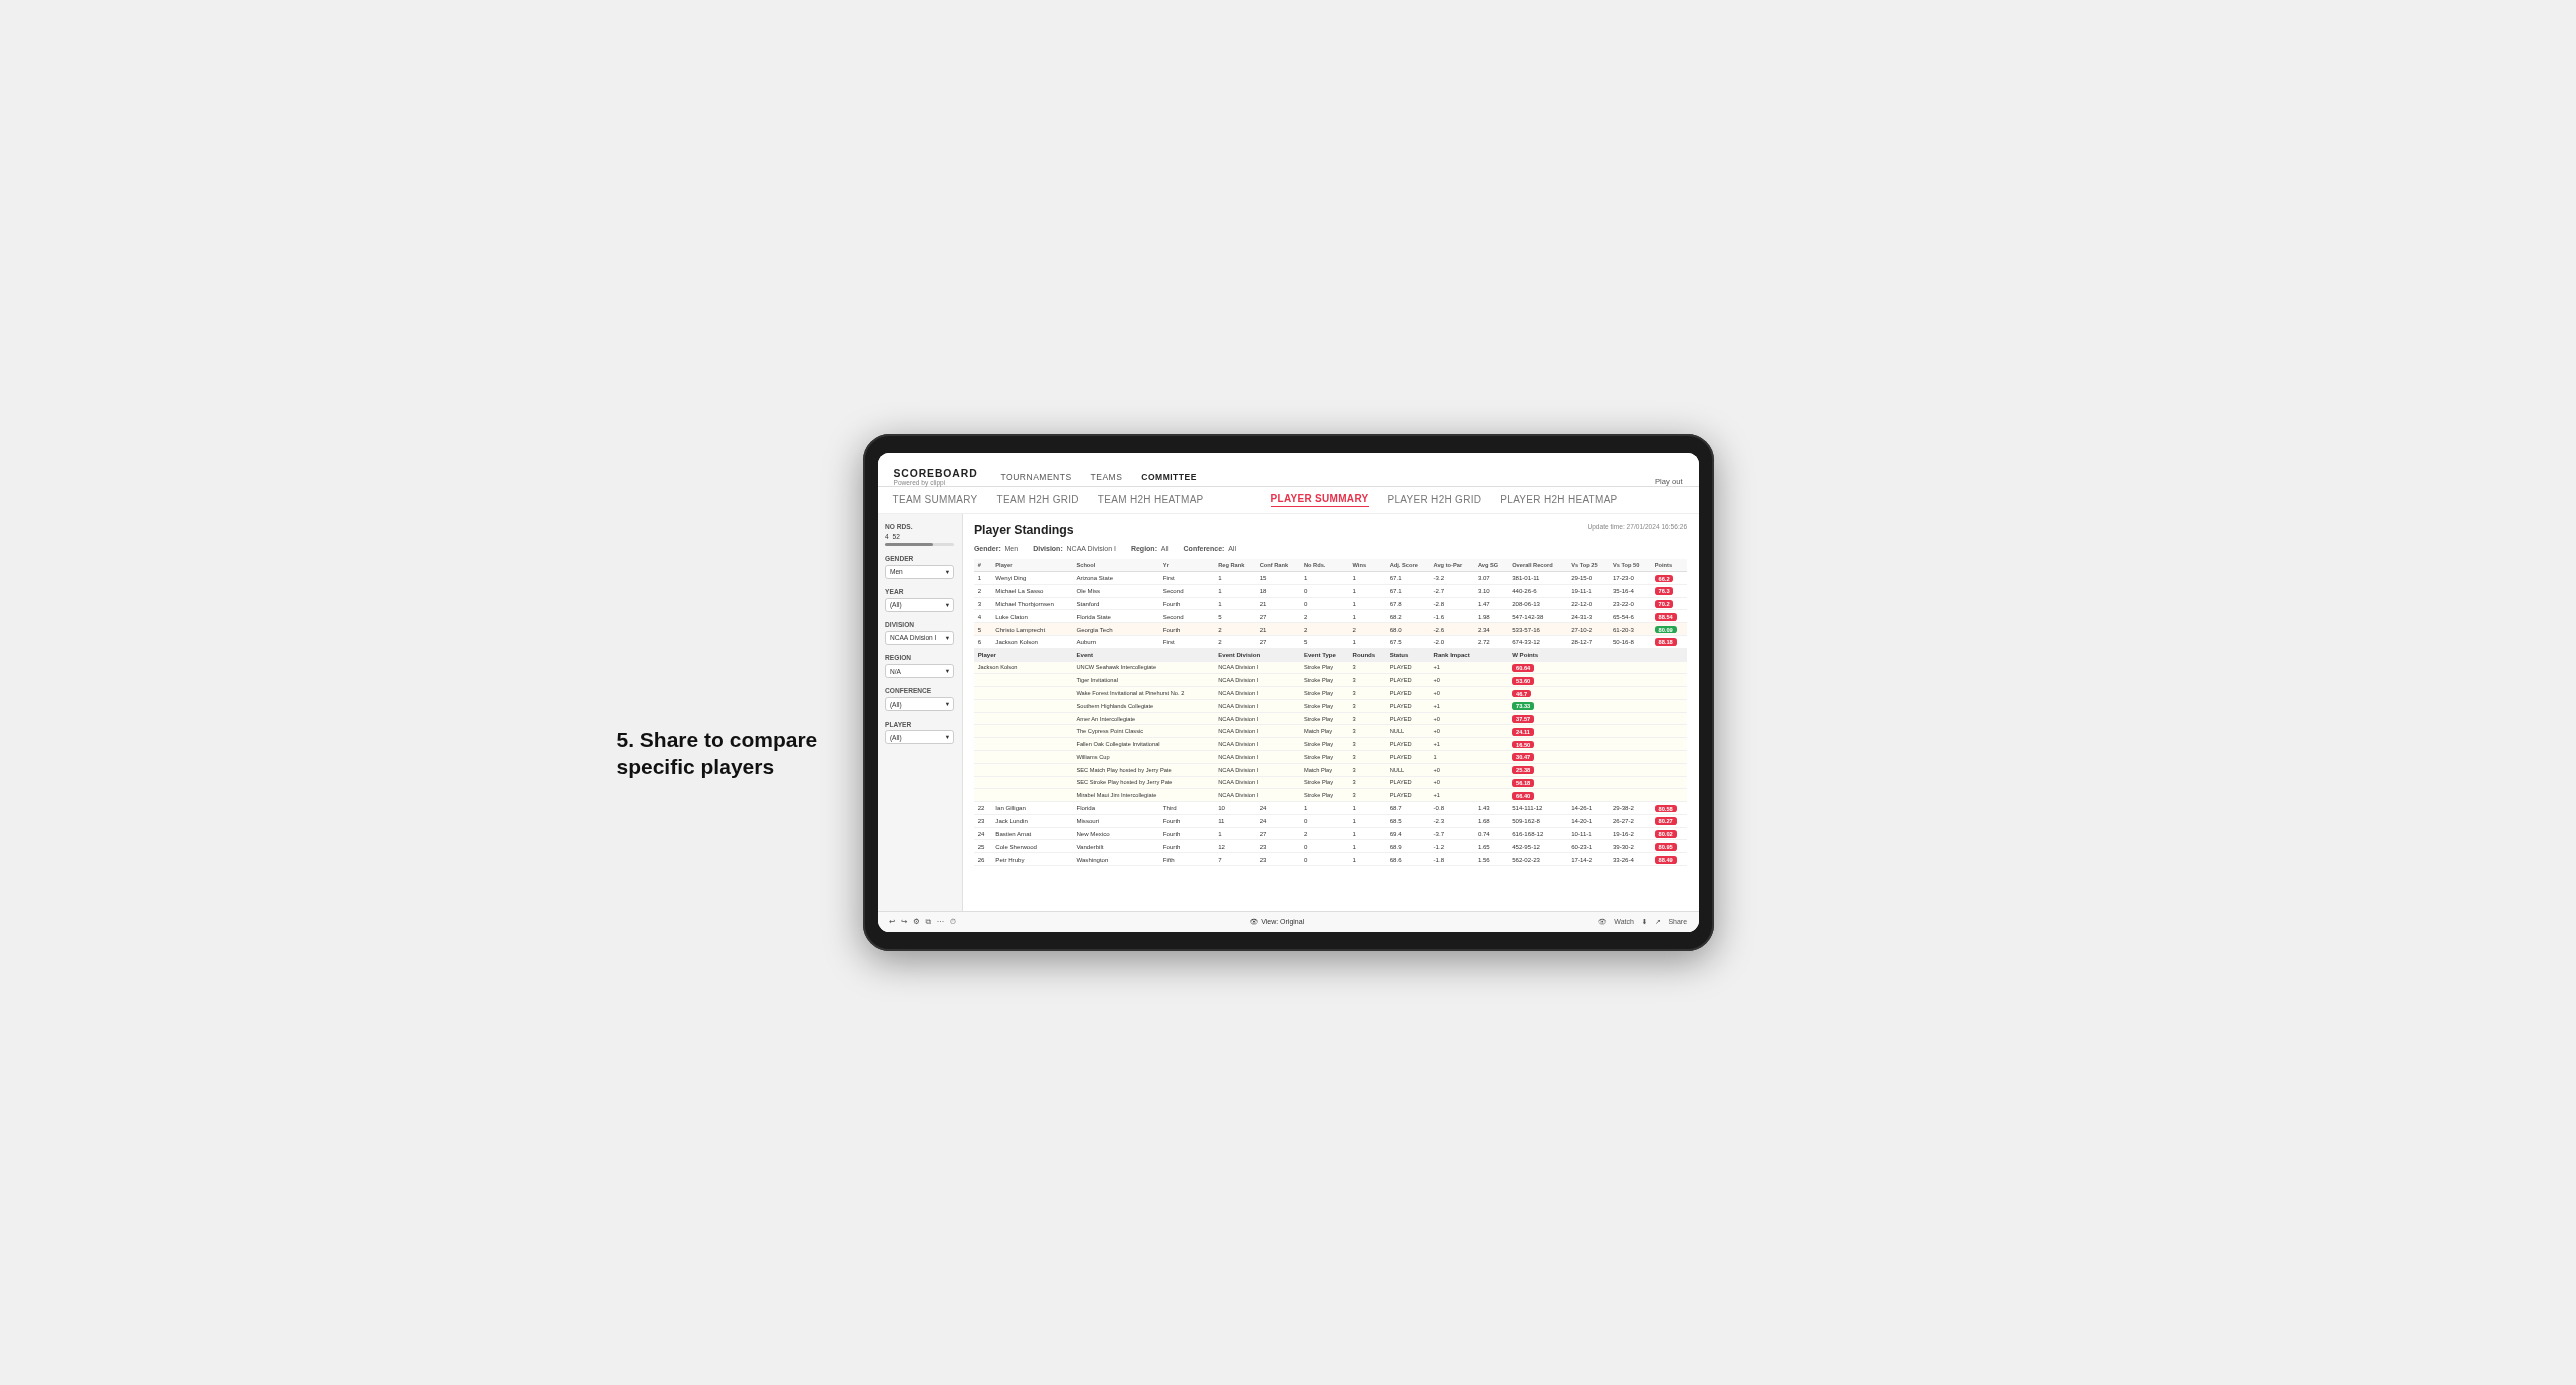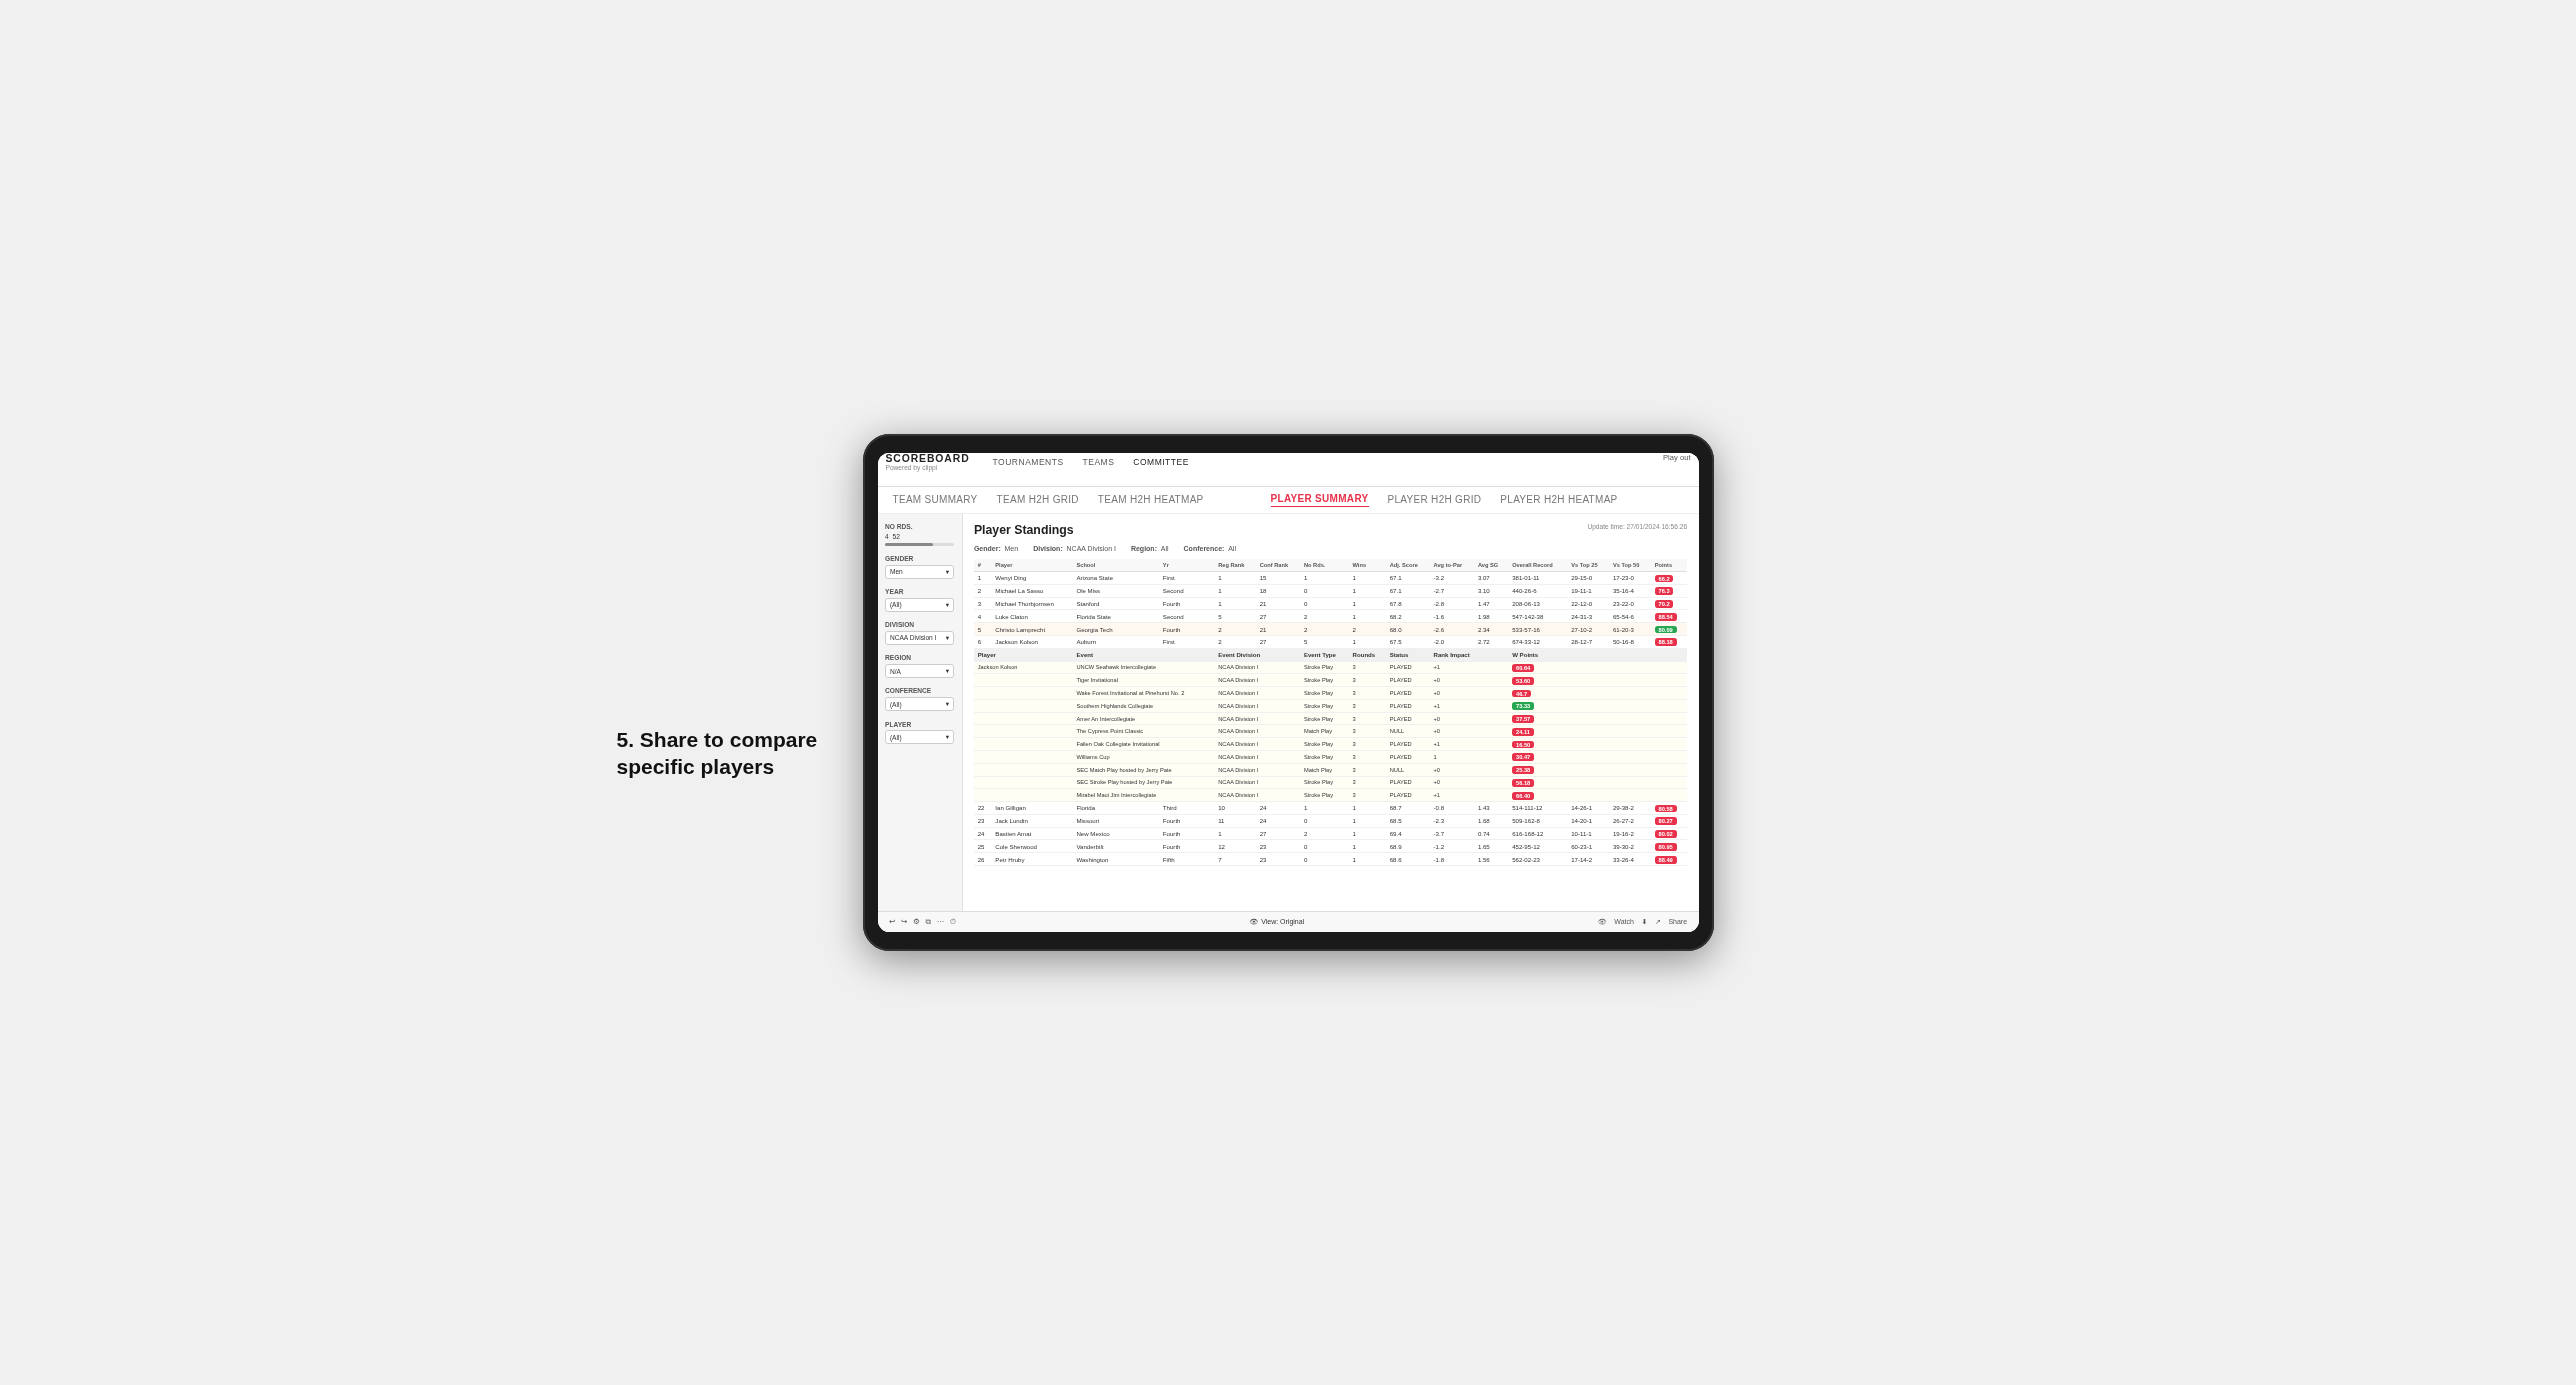--- a/index.html
+++ b/index.html
@@ -53,22 +53,22 @@
       left: -246px;
       bottom: 170px;
       width: 227px;
     }
 
     
     .nav-bar {
       background: #fff;
       border-bottom: 0.9px solid #ddd;
       display: flex;
-      align-items: flex-start;
-      padding: 0 8px;
+      align-items: flex-end;
+      padding: 0 16px;
       height: 34px;
       justify-content: space-between;
     }
 
     .nav-left {
       display: flex;
       align-items: center;
       gap: 23px;
     }
 
@@ -97,21 +97,21 @@
     .nav-link {
       font-size: 8.5px;
       color: #555;
       cursor: pointer;
       text-transform: uppercase;
       letter-spacing: 0.5px;
     }
 
     .nav-link.active {
       color: #222;
-      font-weight: 400;
+      font-weight: 700;
     }
 
     .nav-right {
       font-size: 7.6px;
       color: #555;
       display: flex;
       align-items: center;
       gap: 3.8px;
     }
 

